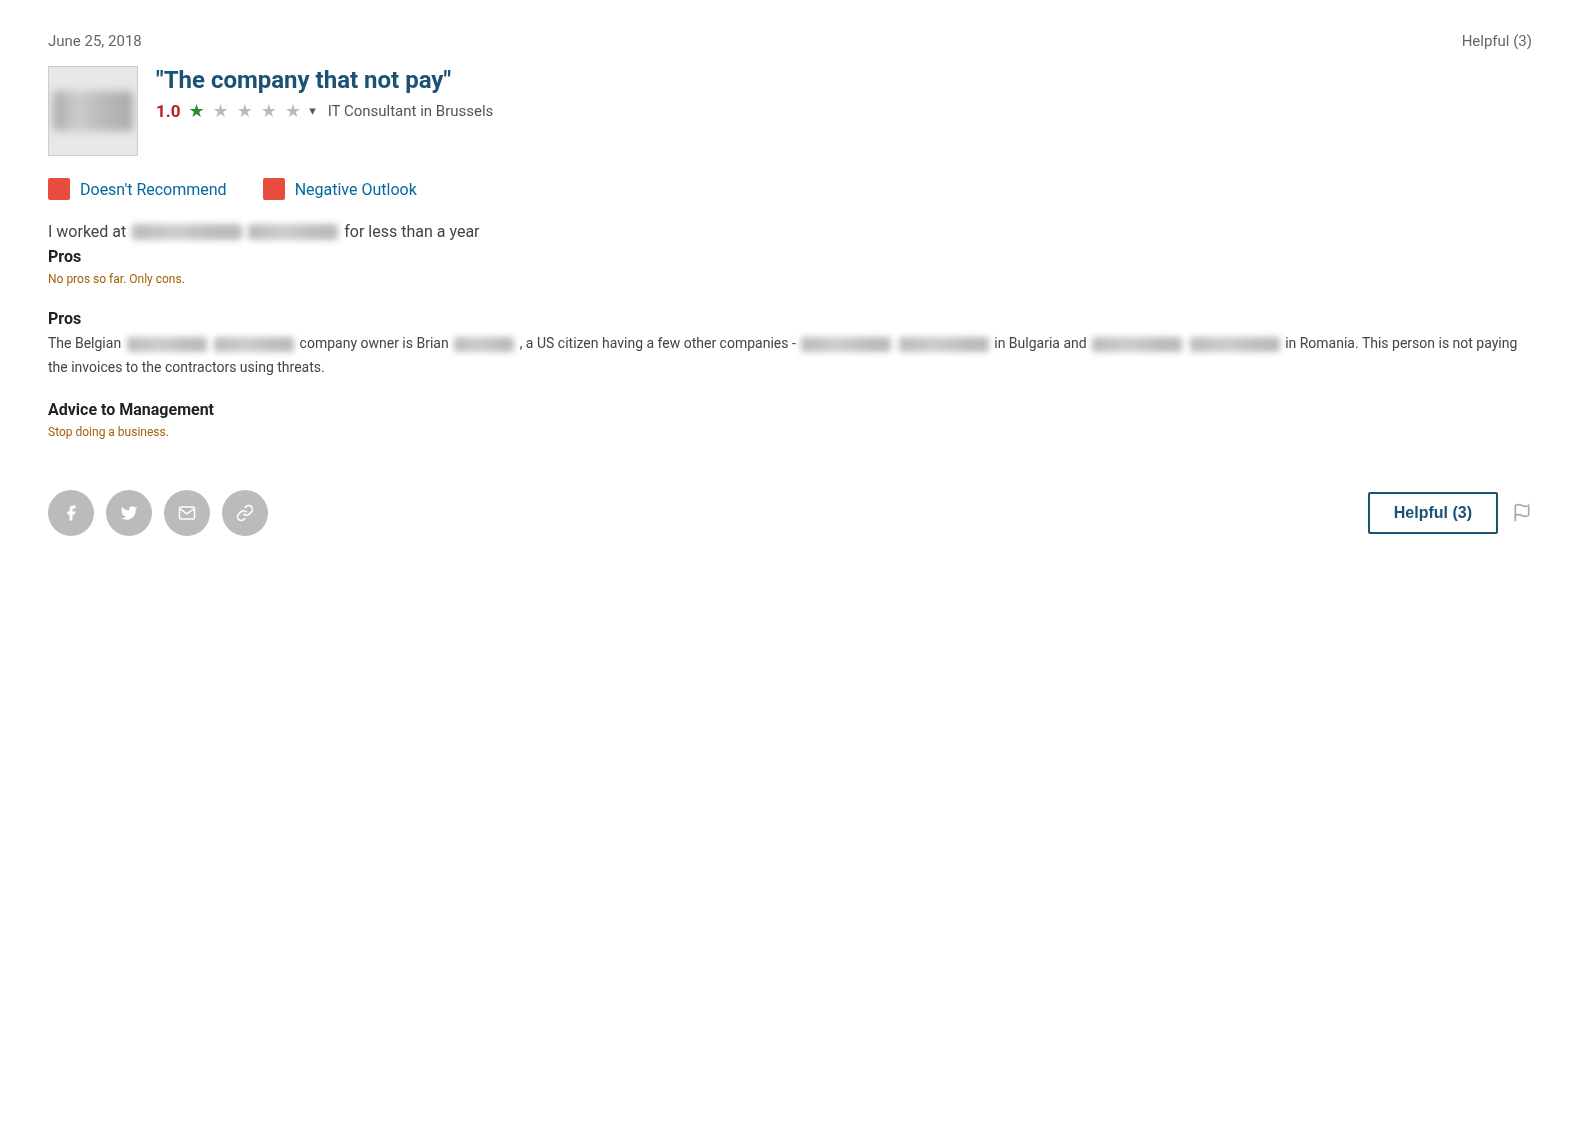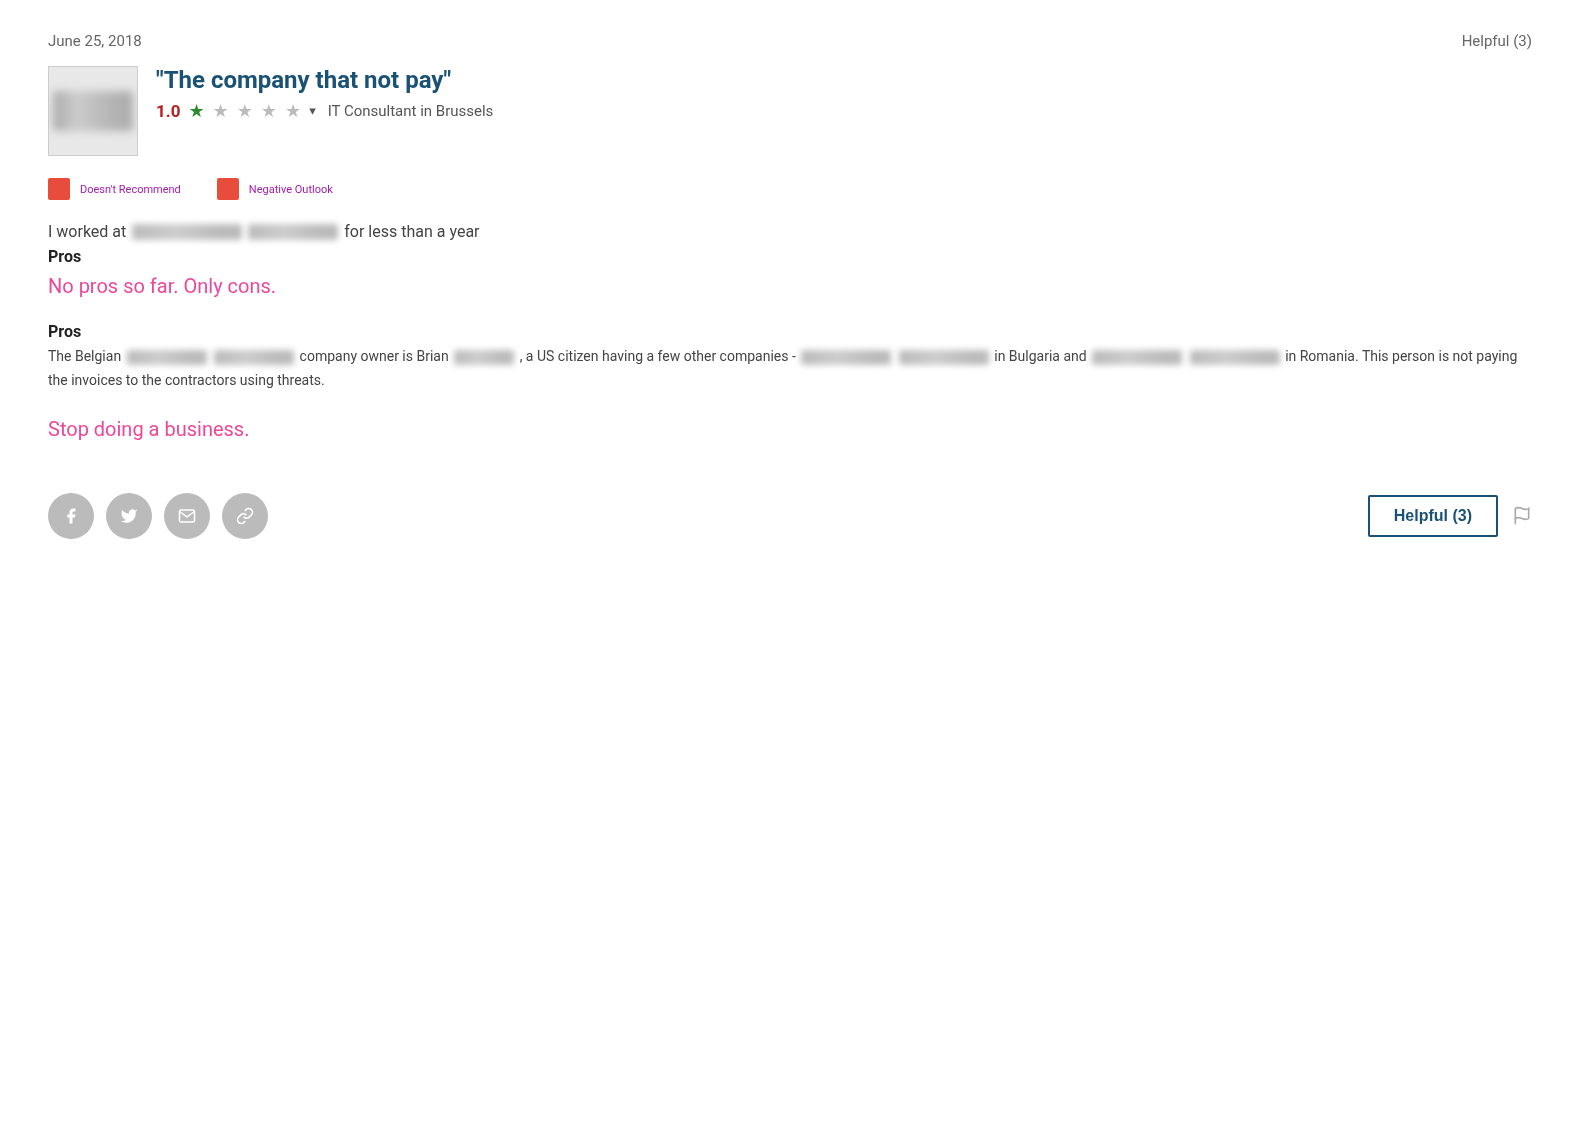--- a/index.html
+++ b/index.html
@@ -103,22 +103,22 @@
       gap: 10px;
     }
     .red-square {
       width: 22px;
       height: 22px;
       background: #e74c3c;
       border-radius: 2px;
       flex-shrink: 0;
     }
     .indicator-label {
-      font-size: 11px;
-      color: #a21caf;
+      font-size: 16px;
+      color: #0369a1;
     }
     .worked-at {
       font-size: 16px;
       color: #444;
       margin-bottom: 6px;
       display: flex;
       align-items: center;
       gap: 6px;
       flex-wrap: wrap;
     }
@@ -133,22 +133,22 @@
     .section {
       margin-bottom: 20px;
     }
     .section-title {
       font-weight: 700;
       font-size: 16px;
       color: #222;
       margin-bottom: 4px;
     }
     .section-content {
-      font-size: 20px;
-      color: #ec4899;
+      font-size: 12px;
+      color: #a16207;
       line-height: 1.6;
     }
     .cons-text {
       font-size: 14px;
       color: #444;
       line-height: 1.7;
     }
     .blurred-inline {
       display: inline-block;
       background: linear-gradient(90deg, #bbb 0%, #ccc 40%, #bbb 80%);
@@ -271,20 +271,21 @@
       <span class="blurred-inline" style="width:90px;"></span>
       <span class="blurred-inline" style="width:90px;"></span>
       <span>in Bulgaria and</span>
       <span class="blurred-inline" style="width:90px;"></span>
       <span class="blurred-inline" style="width:90px;"></span>
       <span>in Romania. This person is not paying the invoices to the contractors using threats.</span>
     </div>
   </div>
 
   <div class="section">
+    <div class="section-title">Advice to Management</div>
     <div class="section-content">Stop doing a business.</div>
   </div>
 
   <div class="footer-row">
     <div class="social-icons">
       <button class="social-icon-btn" title="Share on Facebook">
         <svg width="18" height="18" viewBox="0 0 24 24" fill="white">
             <path d="M18 2h-3a5 5 0 00-5 5v3H7v4h3v8h4v-8h3l1-4h-4V7a1 1 0 011-1h3z"></path>
           </svg>
       </button>

